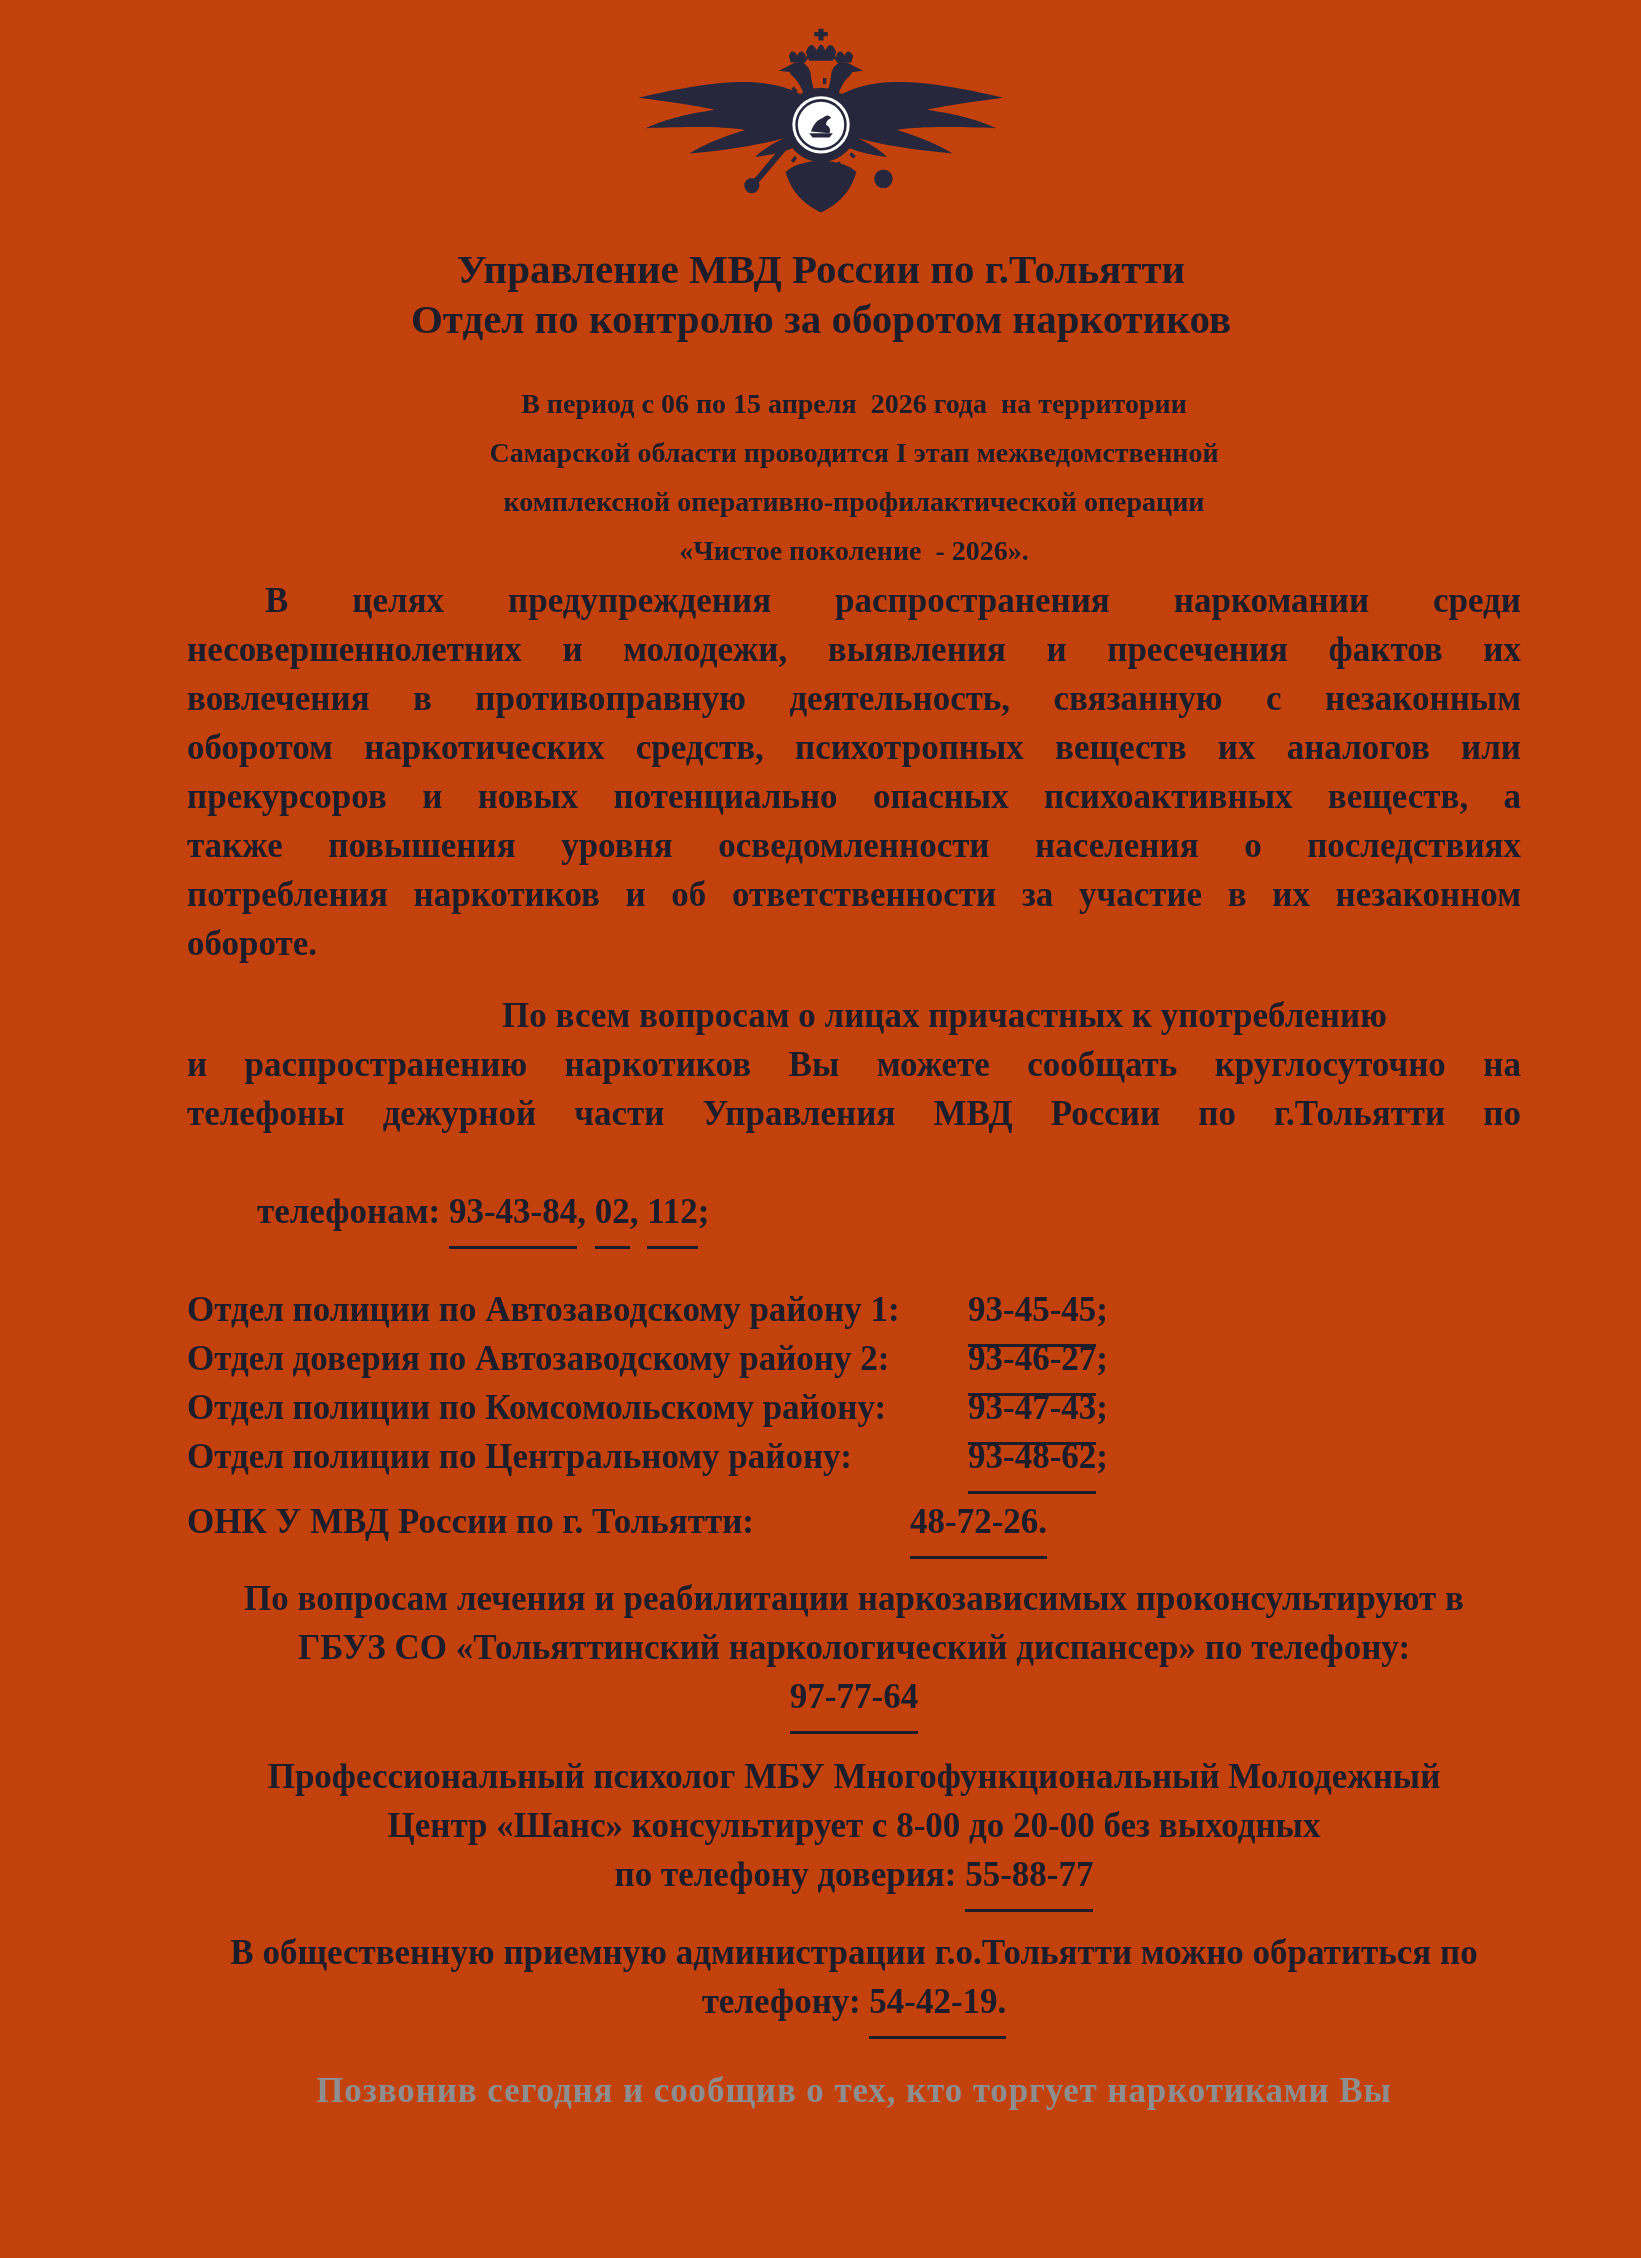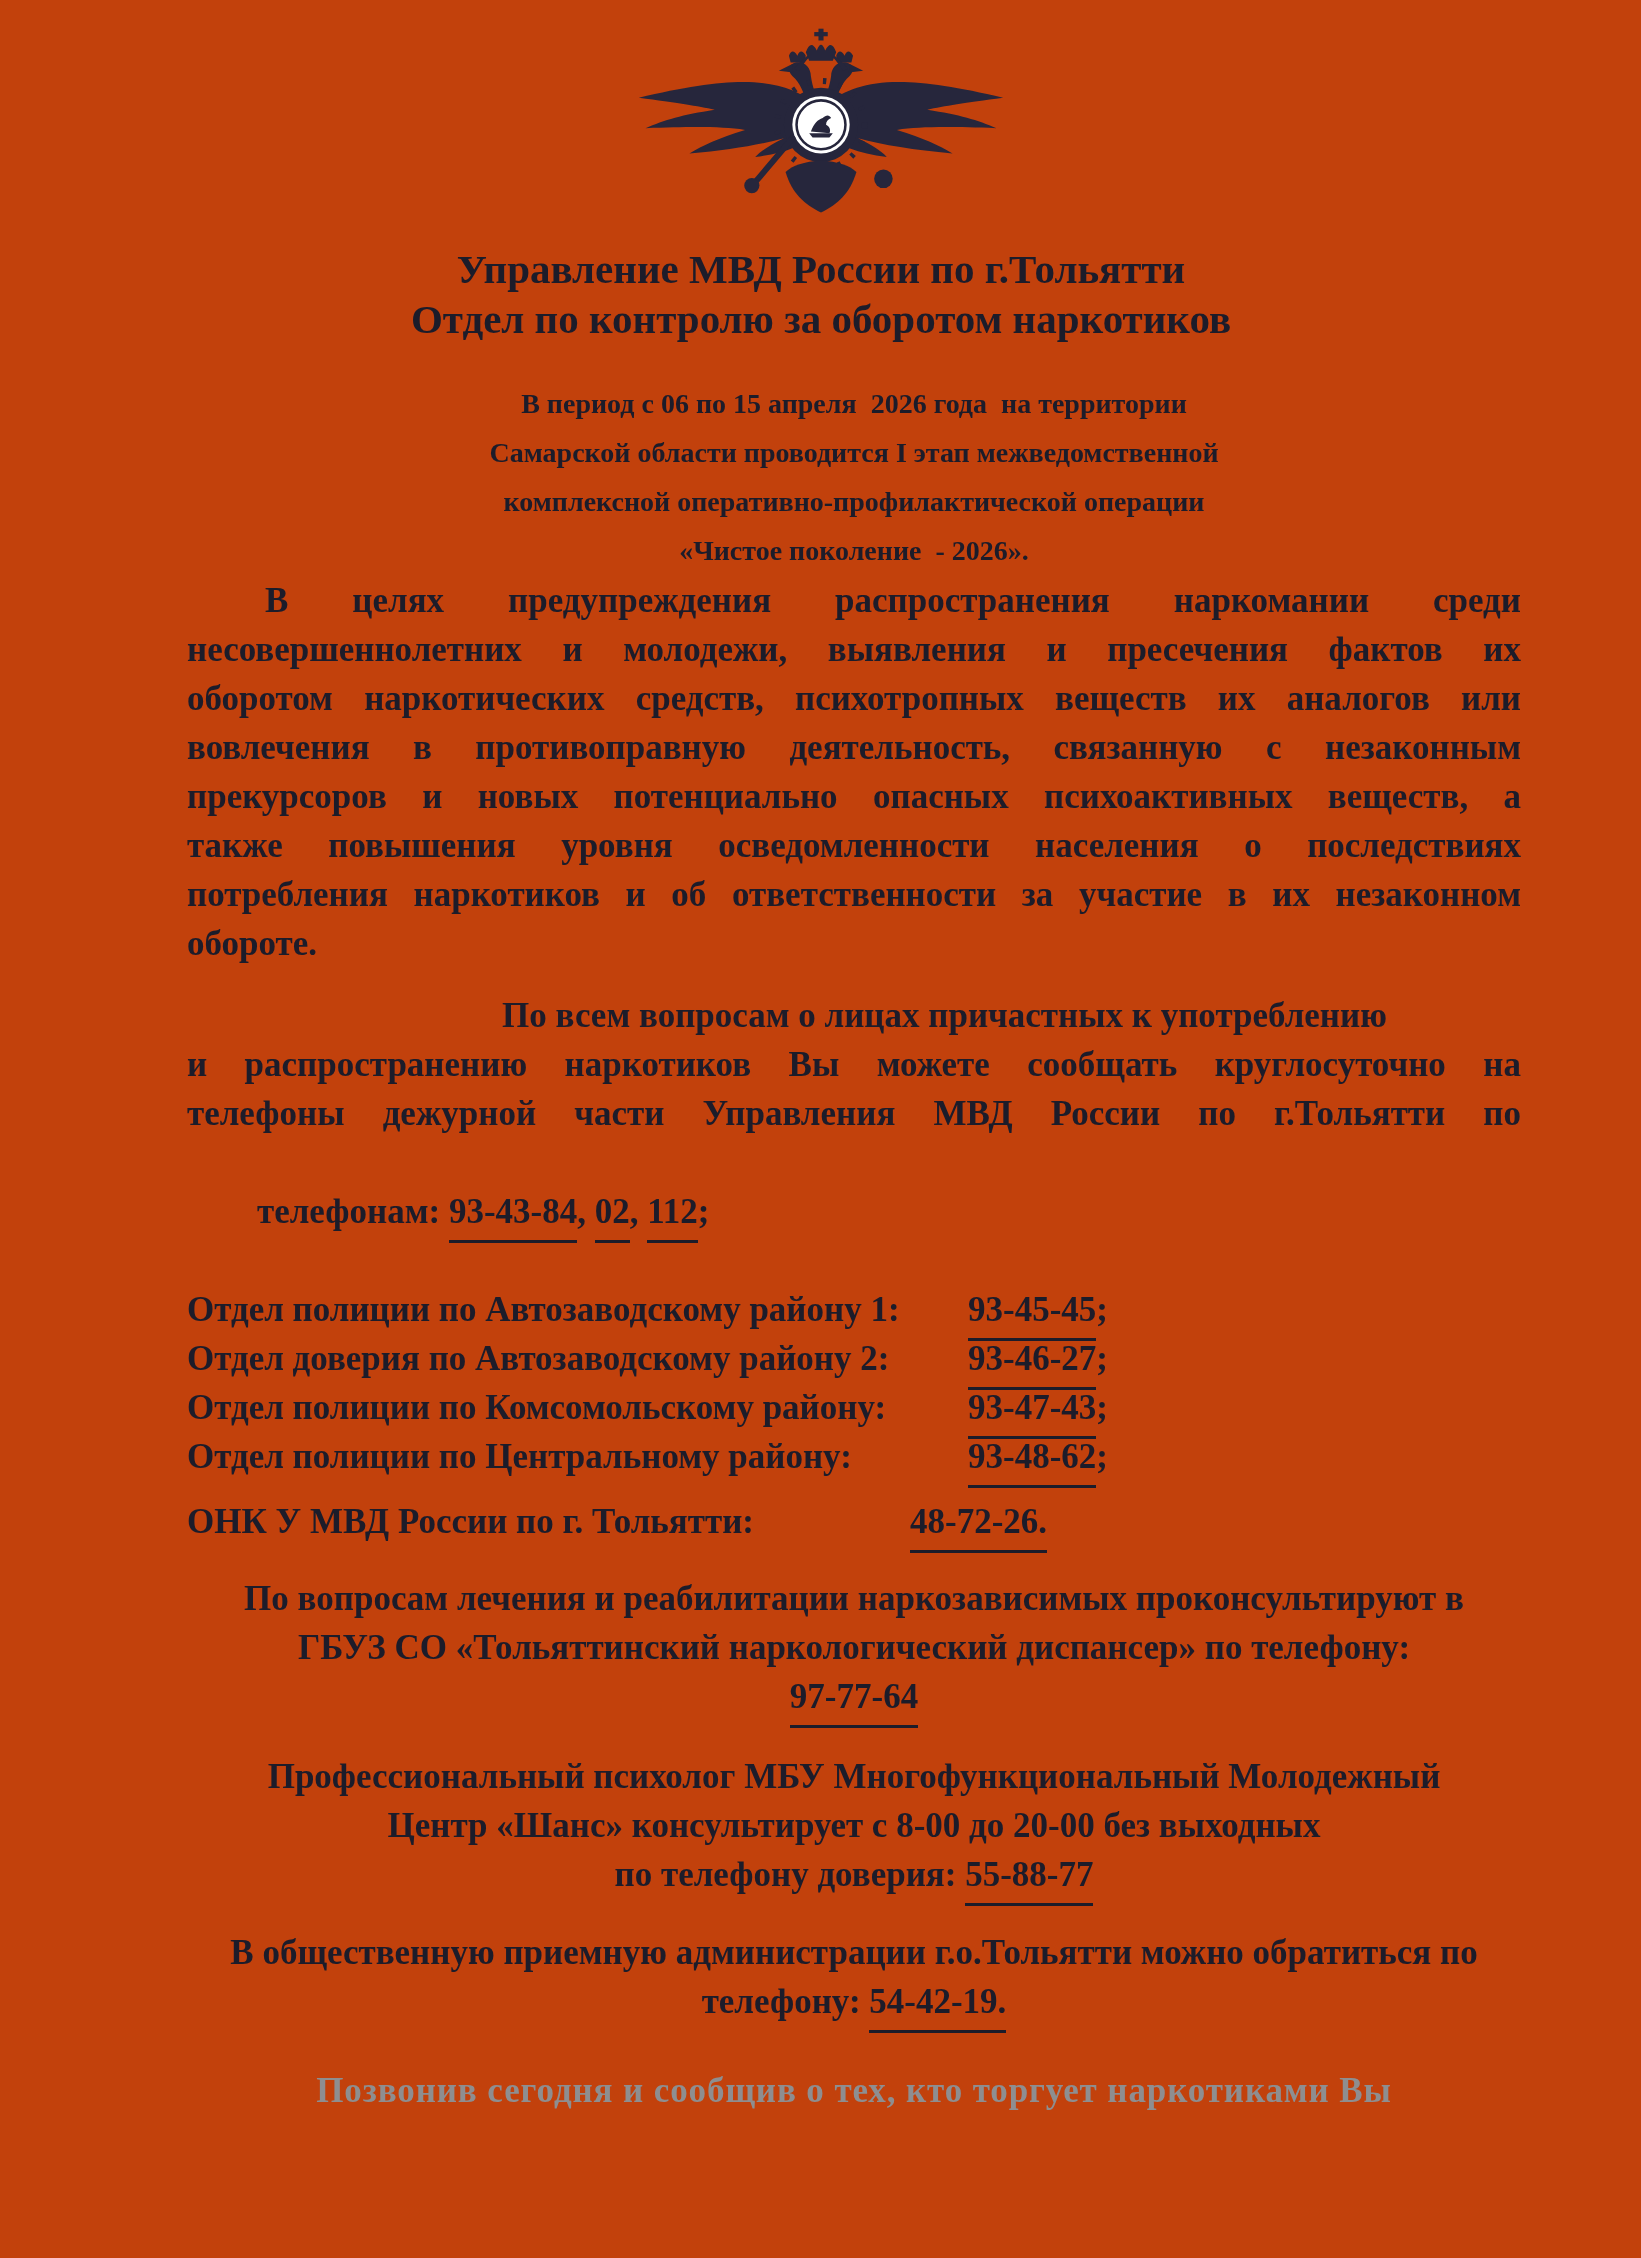--- a/index.html
+++ b/index.html
@@ -15,21 +15,21 @@
   .title{margin-top:23px;font-size:41px;line-height:50px;text-align:center;}
   .content{margin-left:187px;margin-right:121px;font-size:35px;line-height:49px;}
   .c{text-align:center;}
   .pre-ws{white-space:pre-wrap;}
   .jline{text-align:justify;text-align-last:justify;}
   .intro{margin-top:35px;font-size:28px;line-height:49px;}
   .purpose{margin-top:1.8px;}
   .ind1{padding-left:78px;}
   .ind2{padding-left:181px;text-align:center;}
   .report{margin-top:23px;}
-  .u{border-bottom:3.5px solid currentColor;padding-bottom:9px;text-align:center;}
+  .u{border-bottom:3.5px solid currentColor;padding-bottom:15px;text-align:center;}
   .depts{line-height:49px;}
   .dept-name{display:inline-block;min-width:781px;}
   .onk{margin-top:16px;}
   .onk-label{display:inline-block;min-width:723px;}
   .section{line-height:49px;}
   .sec-prevention{margin-top:42px;}
   .sec-treatment{margin-top:28px;}
   .sec-psychologist{margin-top:31px;}
   .sec-reception{margin-top:29px;}
   .footer{margin-top:40px;line-height:49px;color:#8e8e90;letter-spacing:0.9px;}
@@ -79,22 +79,22 @@
     <div class="intro">
       <div class="c pre-ws">В период с 06 по 15 апреля  2026 года  на территории</div>
       <div class="c pre-ws">Самарской области проводится I этап межведомственной</div>
       <div class="c pre-ws">комплексной оперативно-профилактической операции</div>
       <div class="c pre-ws">«Чистое поколение  - 2026».</div>
     </div>
 
     <div class="purpose">
       <div class="jline ind1">В целях предупреждения распространения наркомании среди</div>
       <div class="jline">несовершеннолетних и молодежи, выявления и пресечения фактов их</div>
+      <div class="jline">вовлечения в противоправную деятельность, связанную с незаконным</div>
       <div class="jline">оборотом наркотических средств, психотропных веществ их аналогов или</div>
-      <div class="jline">вовлечения в противоправную деятельность, связанную с незаконным</div>
       <div class="jline">прекурсоров и новых потенциально опасных психоактивных веществ, а</div>
       <div class="jline">также повышения уровня осведомленности  населения о последствиях</div>
       <div class="jline">потребления наркотиков и об ответственности за участие в их незаконном</div>
       <div>обороте.</div>
     </div>
 
     <div class="report">
       <div class="ind2">По всем вопросам о лицах причастных к употреблению</div>
       <div class="jline">и распространению наркотиков Вы можете сообщать круглосуточно на</div>
       <div class="jline">телефоны дежурной части Управления МВД России по г.Тольятти по</div>

